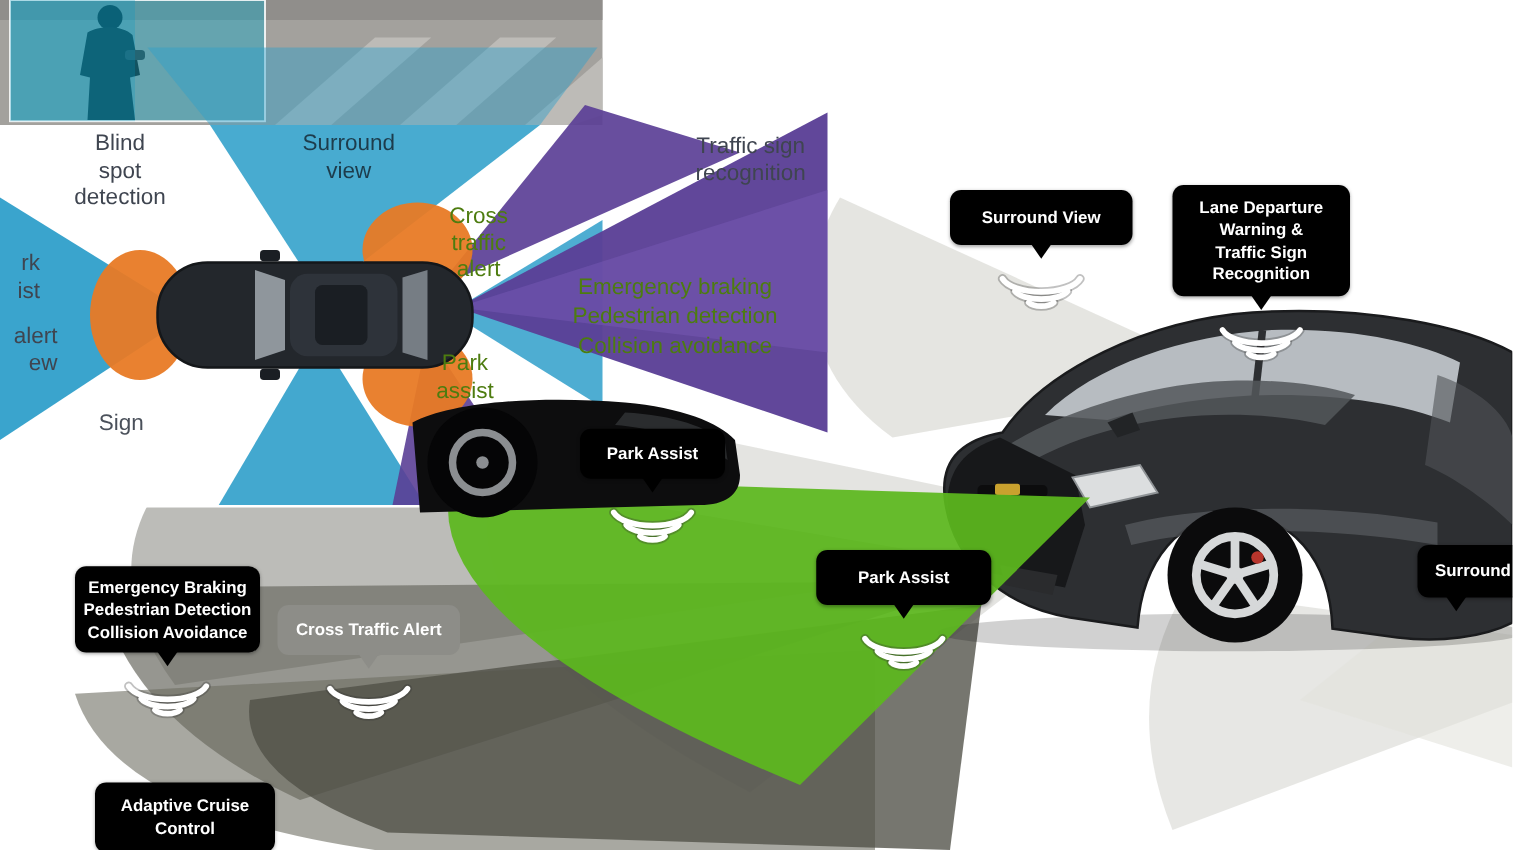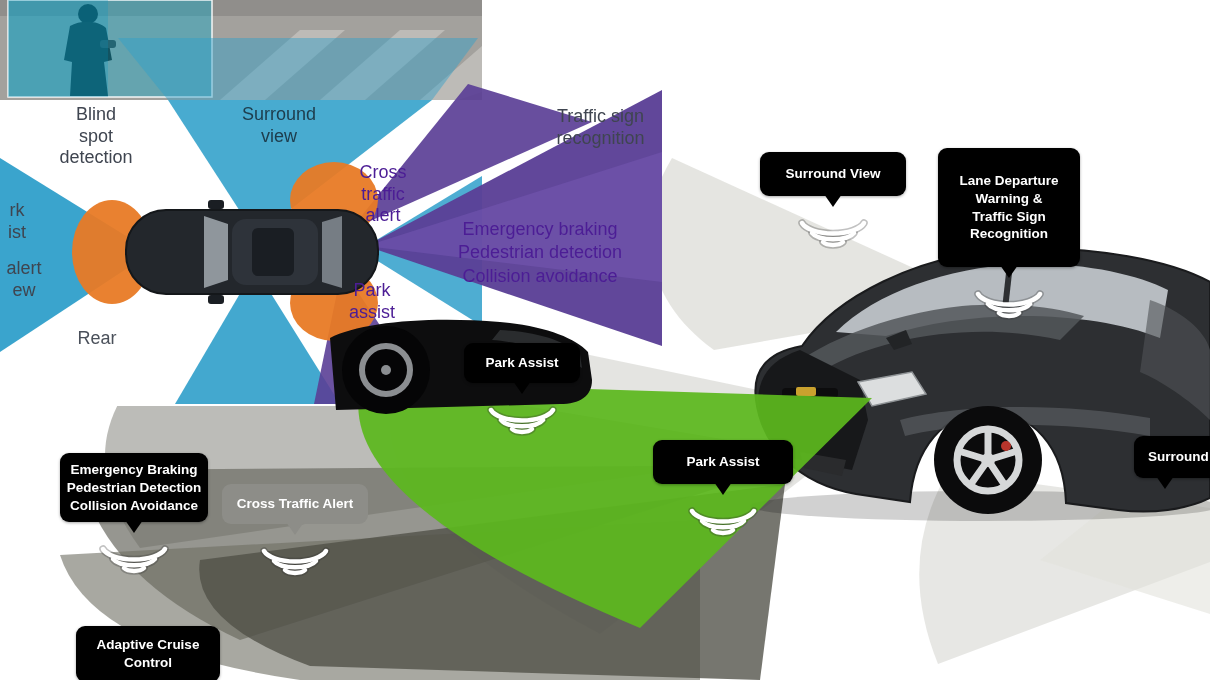--- a/index.html
+++ b/index.html
@@ -1,22 +1,22 @@
 <!DOCTYPE html>
 <html><head>
 <meta charset="utf-8">
 <style>
   *{box-sizing:border-box;margin:0;padding:0}
   html,body{width:1210px;height:680px}
   body{font-family:"Liberation Sans",sans-serif;background:#fff;overflow:hidden}
   #stage{position:relative;width:1210px;height:680px;overflow:hidden;background:#ffffff}
   #bg{position:absolute;left:0;top:0}
   .l-label{position:absolute;font-size:18px;line-height:1.2;color:#3f4550;white-space:pre-line;text-align:center;z-index:5}
-  .l-label.white{color:#4c1d95}
-  .l-label.left{text-align:center}
+  .l-label.white{color:#4d7c0f}
+  .l-label.left{text-align:right}
   .callout{position:absolute;display:flex;flex-direction:column;align-items:center;z-index:10}
   .callout .bubble{width:100%;background:#000000;color:#ffffff;font-weight:700;font-size:13.5px;line-height:1.32;text-align:center;padding:11px 8px;border-radius:9px;white-space:pre-line;box-shadow:0 1px 3px rgba(0,0,0,.35)}
   .callout .pointer{width:0;height:0;border-left:9px solid transparent;border-right:9px solid transparent;border-top:13px solid #000000;margin-top:-2px}
   .callout.gray .bubble{background:#8d8d88;box-shadow:none}
   .callout.gray .pointer{border-top-color:#8d8d88}
   .callout.right-edge{align-items:flex-start}
   .callout.right-edge .pointer{margin-left:22px}
   .ripple{margin-top:8px}
   .ripsh path{fill:none;stroke:rgba(50,50,50,.30);stroke-width:7.5;stroke-linecap:round}
   .rip path{fill:none;stroke:#ffffff;stroke-width:4.5;stroke-linecap:round}
@@ -135,21 +135,21 @@
   <div class="l-label white" style="left:344px;top:162px;width:78px">Cross
 traffic
 alert</div>
   <div class="l-label" style="left:548px;top:106px;width:105px">Traffic sign
 recognition</div>
   <div class="l-label white" style="left:455px;top:218px;width:170px;line-height:1.3">Emergency braking
 Pedestrian detection
 Collision avoidance</div>
   <div class="l-label white" style="left:340px;top:280px;width:64px">Park
 assist</div>
-  <div class="l-label" style="left:72px;top:328px;width:50px;color:#4a505a">Rear</div>
+  <div class="l-label" style="left:72px;top:328px;width:50px;color:#4a505a">Sign</div>
   <div class="l-label left" style="left:2px;top:200px;width:30px">rk
 ist</div>
   <div class="l-label left" style="left:2px;top:258px;width:44px">alert
 ew</div>
 
   <div class="callout" style="left:760px;top:152px;width:146px">
     <div class="bubble" style="padding:13px 8px">Surround View</div>
     <div class="pointer"></div>
     <svg class="ripple" width="76" height="36" viewBox="0 0 76 36">
       <g class="ripsh">
@@ -159,21 +159,21 @@
         </g>
       <g class="rip">
           <path d="M 7 8 A 32 14 0 0 0 69 8"></path>
           <path d="M 17 18 A 22 9 0 0 0 59 18"></path>
           <path d="M 28 27 A 11 5 0 0 0 48 27"></path>
         </g>
     </svg>
   </div>
 
   <div class="callout" style="left:938px;top:148px;width:142px">
-    <div class="bubble" style="padding:24px 4px">Lane Departure
+    <div class="bubble" style="padding:9px 4px">Lane Departure
 Warning &amp;
 Traffic Sign
 Recognition</div>
     <div class="pointer"></div>
     <svg class="ripple" width="76" height="36" viewBox="0 0 76 36">
       <g class="ripsh">
           <path d="M 7 8 A 32 14 0 0 0 69 8"></path>
           <path d="M 17 18 A 22 9 0 0 0 59 18"></path>
           <path d="M 28 27 A 11 5 0 0 0 48 27"></path>
         </g>

